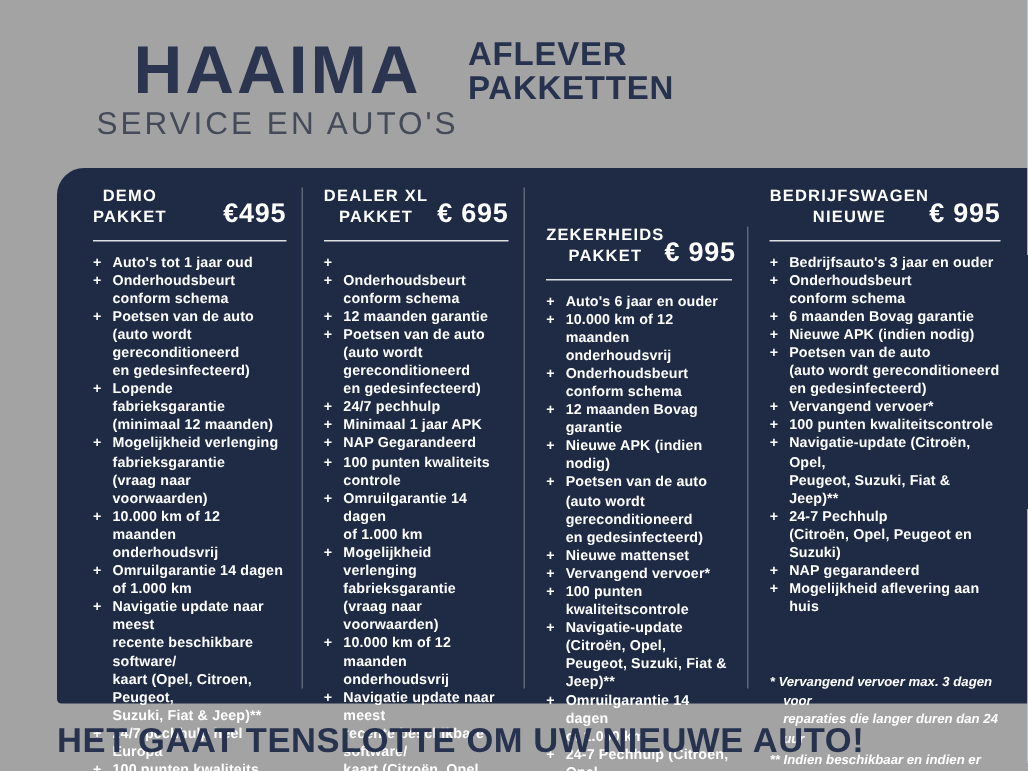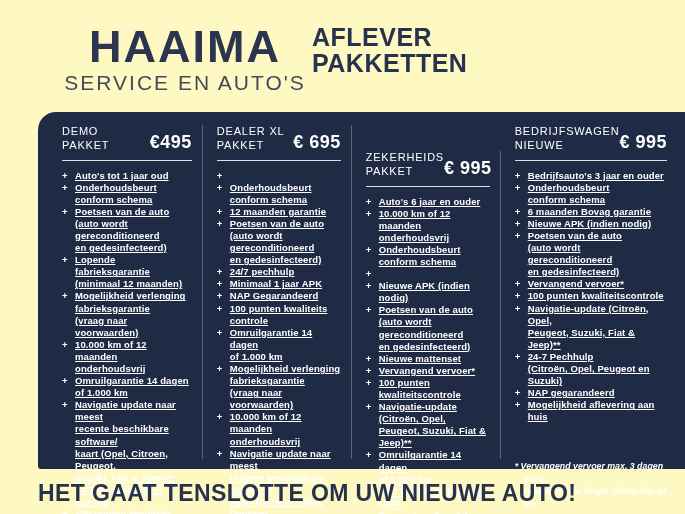--- a/index.html
+++ b/index.html
@@ -1,33 +1,33 @@
 <!DOCTYPE html>
 <html><head>
 <meta charset="utf-8">
 <style>
   html, body { margin:0; padding:0; background:#ffffff; }
   .page {
     position:relative; width:685px; height:514px; overflow:hidden;
-    background:#fef9c3; font-family:"Liberation Sans", sans-serif;
+    background:#a3a3a3; font-family:"Liberation Sans", sans-serif;
   }
 
   
   .logo { position:absolute; left:58px; top:24px; width:254px; text-align:center; }
   .logo-name {
     font-size:45px; font-weight:800; letter-spacing:2px; line-height:1;
     color:#2b354f;
   }
   .logo-sub {
     font-size:21px; font-weight:400; letter-spacing:2px; margin-top:2px;
     color:#454a58;
   }
   .page-title {
     position:absolute; left:312px; top:24px;
-    font-size:25px; font-weight:800; letter-spacing:0.5px; line-height:1.05;
+    font-size:22px; font-weight:800; letter-spacing:0.5px; line-height:1.05;
     color:#27324e; white-space:pre-line;
   }
 
   
   .panel {
     position:absolute; left:38px; top:112px; width:647px; height:357px;
     background:#1f2a45; border-radius:18px 0 0 3px;
     box-sizing:border-box; display:flex; padding:13px 8px 10px 24px;
     color:#ffffff;
   }
@@ -35,29 +35,30 @@
   .col:first-child { padding-left:0; }
   .col:last-child { border-right:none; flex:1; }
   .col-w0 { width:146px; } .col-w1 { width:154px; } .col-w2 { width:149px;margin-top:26px; }
 
   .col-head {
     display:flex; justify-content:space-between; align-items:flex-end;
     border-bottom:1px solid rgba(255,255,255,0.85);
     padding-bottom:7px; margin-bottom:9px;
   }
   .col-name {
-    font-size:11px; font-weight:400; letter-spacing:0.8px; line-height:1.25;
+    font-size:11px; font-weight:700; letter-spacing:0.8px; line-height:1.25;
     white-space:pre-line;
+    text-align:center;
   }
   .col-price { font-size:18px; font-weight:800; letter-spacing:0.5px; white-space:nowrap; }
 
   .items { list-style:none; margin:0; padding:0; }
   .item { display:flex; gap:5px; font-size:9.5px; font-weight:700; line-height:12.1px; }
   .plus { flex:0 0 auto; width:8px; }
-  .item-text { white-space:pre-line; letter-spacing:0.1px;text-decoration:underline; }
+  .item-text { white-space:pre-line; letter-spacing:0.1px; }
 
   .footnotes { margin-top:37px; }
   .footnote {
     font-size:8.8px; font-style:italic; font-weight:600; line-height:12.5px;
     white-space:pre-line; padding-left:9px; text-indent:-9px; margin-bottom:2px;
   }
 
   
   .tagline {
     position:absolute; left:38px; top:480px;
@@ -221,20 +222,21 @@
             <span class="item-text">10.000 km of 12 maanden
 onderhoudsvrij</span>
           </li>
           <li class="item">
             <span class="plus">+</span>
             <span class="item-text">Onderhoudsbeurt
 conform schema</span>
           </li>
           <li class="item">
             <span class="plus">+</span>
+            <span class="item-text">12 maanden Bovag garantie</span>
           </li>
           <li class="item">
             <span class="plus">+</span>
             <span class="item-text">Nieuwe APK (indien nodig)</span>
           </li>
           <li class="item">
             <span class="plus">+</span>
             <span class="item-text">Poetsen van de auto
 (auto wordt gereconditioneerd
 en gedesinfecteerd)</span>

